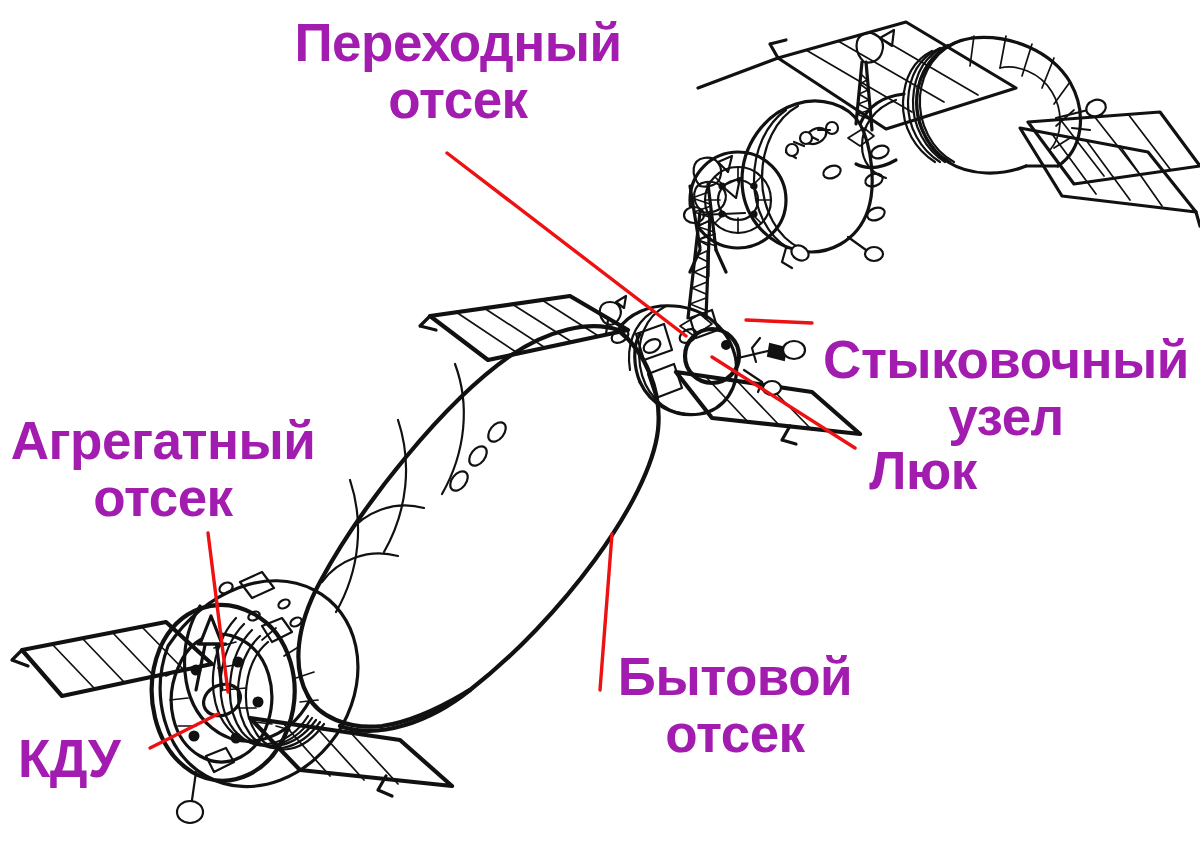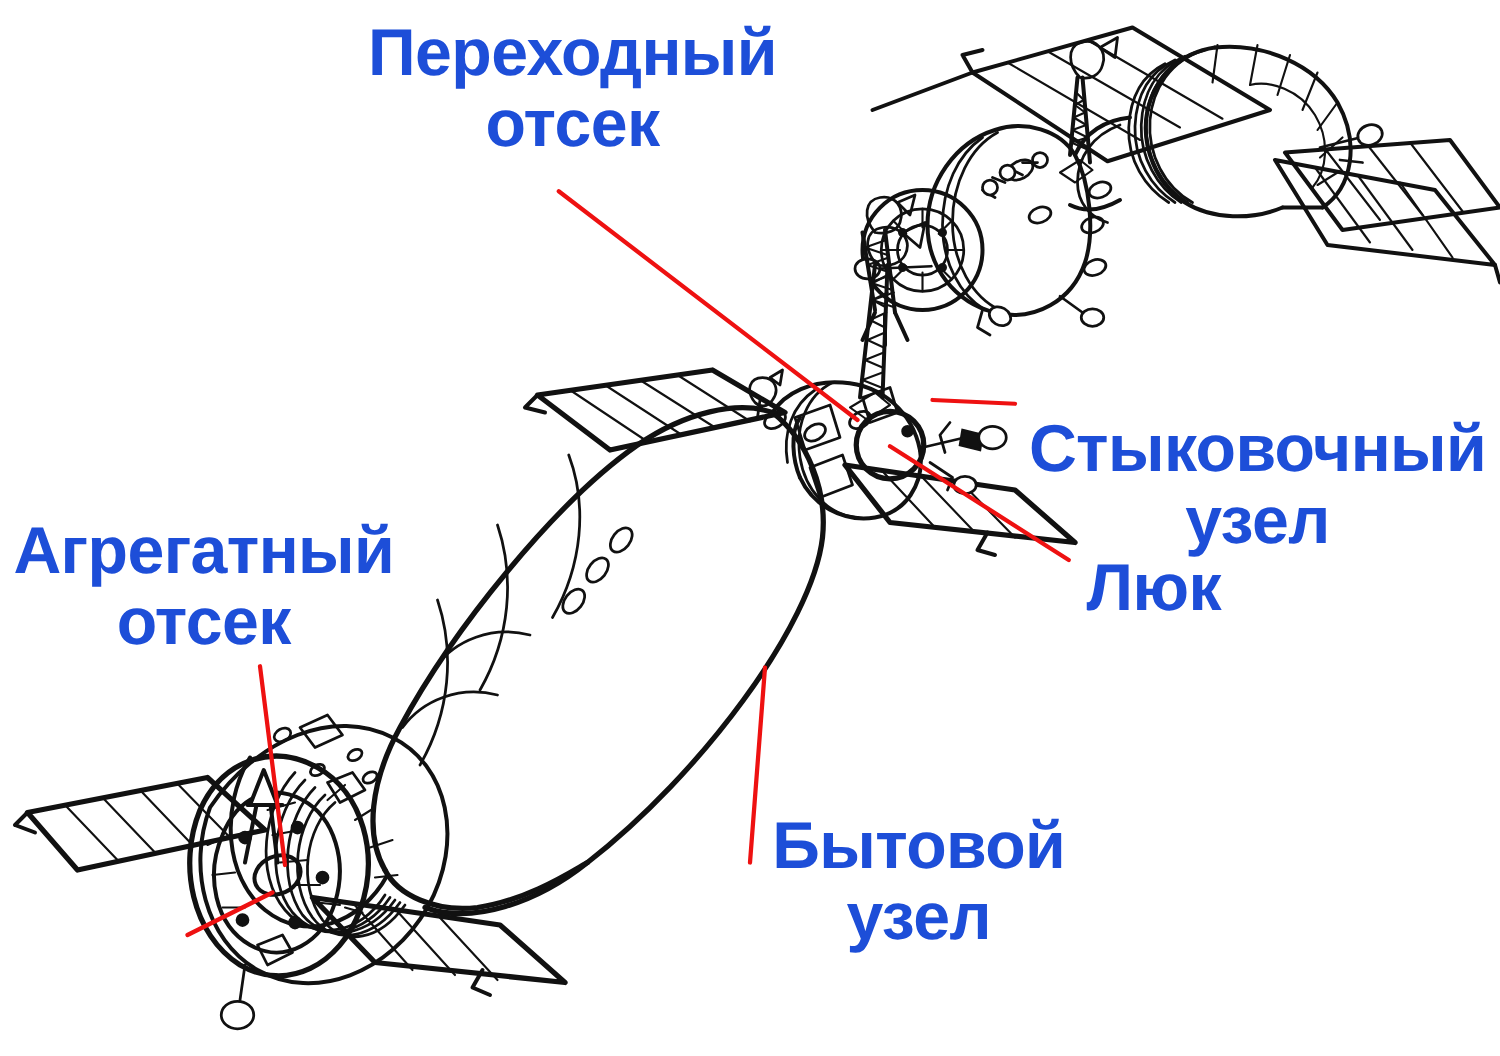--- a/index.html
+++ b/index.html
@@ -21,21 +21,21 @@
   #diagram-svg {
     position: absolute;
     left: 0;
     top: 0;
     width: 1200px;
     height: 845px;
     display: block;
   }
   .lbl {
     position: absolute;
-    color: #1d4ed8;
+    color: #a21caf;
     font-family: "Liberation Sans", sans-serif;
     font-weight: bold;
     font-size: 53px;
     line-height: 1.08;
     text-align: center;
     white-space: pre;
     letter-spacing: -0.5px;
     user-select: none;
   }
   #label-perehodnyy { left: 258px; top: 14px; width: 400px; }
@@ -340,16 +340,17 @@
 
   <div class="lbl" id="label-stykovochnyy">Стыковочный
 узел</div>
 
   <div class="lbl" id="label-agregatnyy">Агрегатный
 отсек</div>
 
   <div class="lbl" id="label-lyuk">Люк</div>
 
   <div class="lbl" id="label-bytovoy">Бытовой
-узел</div>
-
+отсек</div>
+
+  <div class="lbl" id="label-kdu">КДУ</div>
 
 </div>
 
 </body></html>

